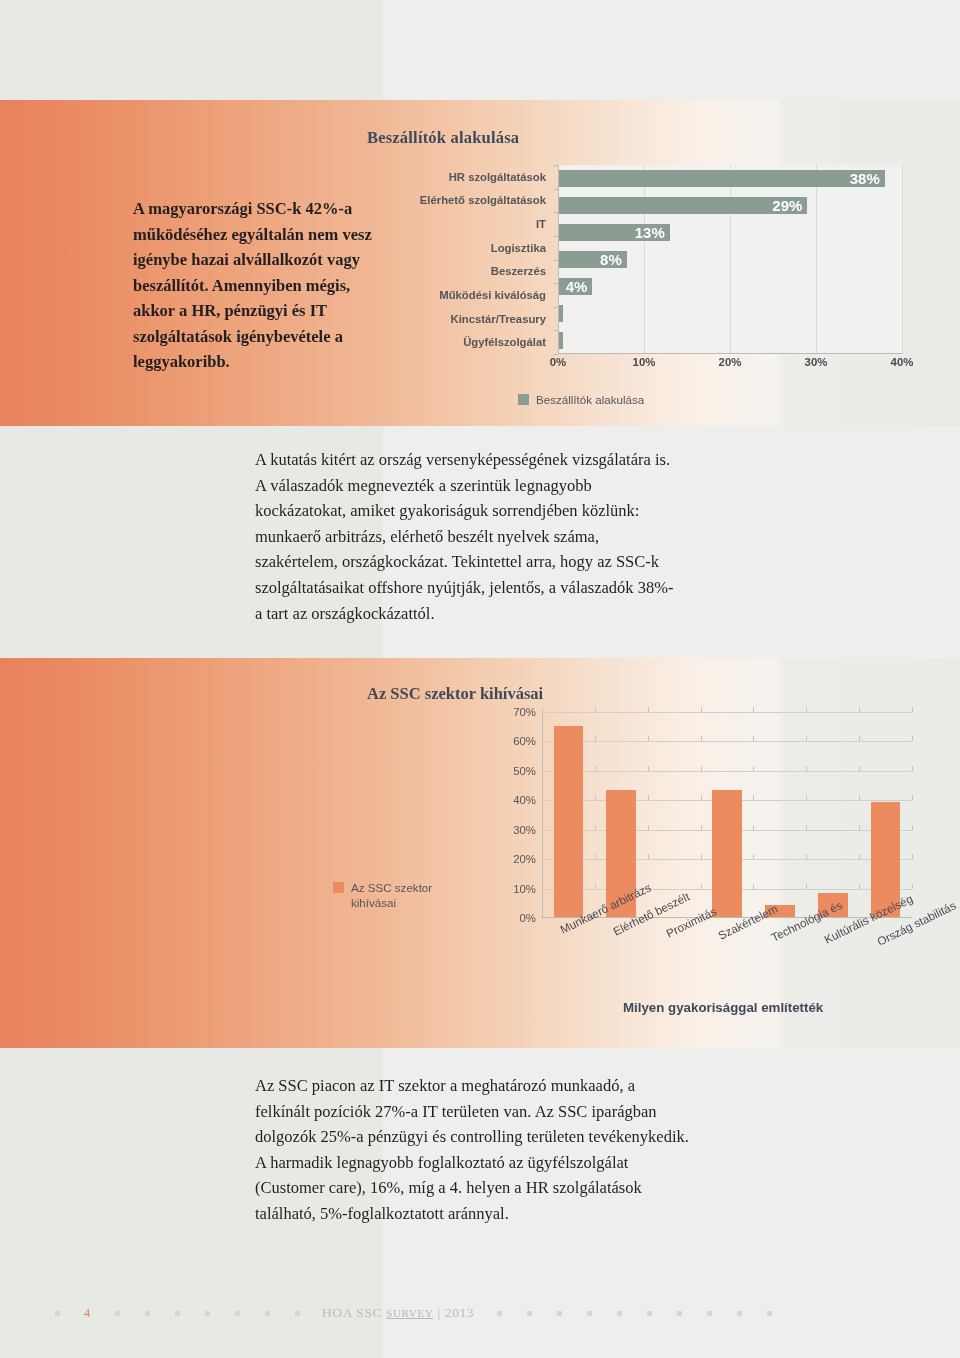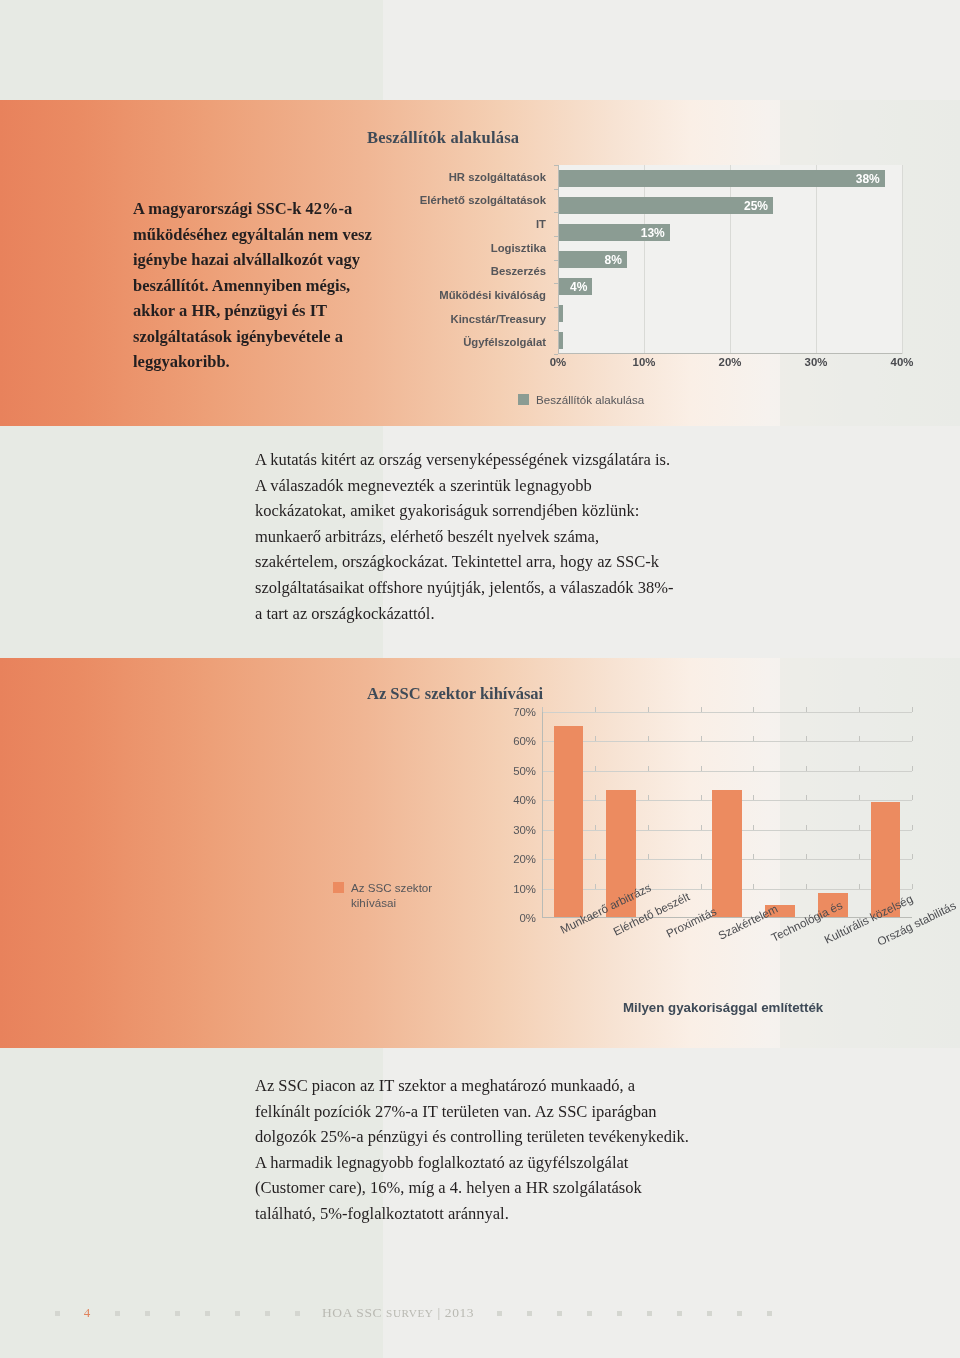--- a/index.html
+++ b/index.html
@@ -71,21 +71,21 @@
     position:absolute;top:0;bottom:0;width:1px;background:#d9dad6;display:block;
   }
   .c1-axis-left{position:absolute;left:0;top:0;bottom:0;width:1px;background:#b9bbb6;}
   .c1-axis-bottom{position:absolute;left:0;right:0;bottom:0;height:1px;background:#b9bbb6;}
   .c1-ticks{position:absolute;left:-4px;top:0;height:189px;width:4px;}
   .c1-ticks i{position:absolute;left:0;width:4px;height:1px;background:#b9bbb6;display:block;}
   .c1-bars{position:absolute;inset:0;display:flex;flex-direction:column;}
   .c1-row{flex:1;display:flex;align-items:center;}
   .c1-bar{
     height:17px;background:#8b9c93;display:flex;align-items:center;
-    justify-content:flex-end;color:#fff;font-size:12px;font-weight:bold;
+    justify-content:flex-end;color:#fff;font-size:15px;font-weight:bold;
     padding-right:5px;box-sizing:border-box;
   }
   .c1-xaxis{
     position:absolute;left:165px;top:191px;width:344px;height:20px;
   }
   .c1-xaxis span{
     position:absolute;top:0;transform:translateX(-50%);
     font-size:11.4px;font-weight:bold;color:#4a4b4f;
   }
   .c1-legend{
@@ -143,21 +143,21 @@
   .fdot{width:5px;height:5px;background:#d4d6d0;display:block;flex:0 0 auto;}
   .fgap{flex:0 0 auto;width:30px;}
   .page-num{
     font-family:"Liberation Serif",serif;font-size:13px;color:#e0855e;
     width:30px;text-align:center;flex:0 0 auto;
   }
   .footer-title{
     font-family:"Liberation Serif",serif;font-size:13.5px;color:#b9b9b2;
     letter-spacing:.6px;white-space:nowrap;flex:0 0 auto;padding:0 10px;
   }
-  .footer-title .sc{font-size:11.2px;}
+  .footer-title .sc{font-size:11.2px;text-decoration:underline;}
 </style>
 </head>
 <body>
 
 <div class="bg-base"></div>
 <div class="bg-col-left"></div>
 <div class="bg-col-mid"></div>
 
 <div class="band band-1">
   <div class="band-overlay-right"></div>
@@ -201,22 +201,22 @@
         <i style="top: 165.375px;"></i>
         <i style="top: 189px;"></i>
       </div>
     <div class="c1-bars" id="c1bars">
         <div class="c1-row">
           <div class="c1-bar" style="width: 326.8px;">
             <span>38%</span>
           </div>
         </div>
         <div class="c1-row">
-          <div class="c1-bar" style="width: 215px;">
-            <span>25%</span>
+          <div class="c1-bar" style="width: 249.4px;">
+            <span>29%</span>
           </div>
         </div>
         <div class="c1-row">
           <div class="c1-bar" style="width: 111.8px;">
             <span>13%</span>
           </div>
         </div>
         <div class="c1-row">
           <div class="c1-bar" style="width: 68.8px;">
             <span>8%</span>

